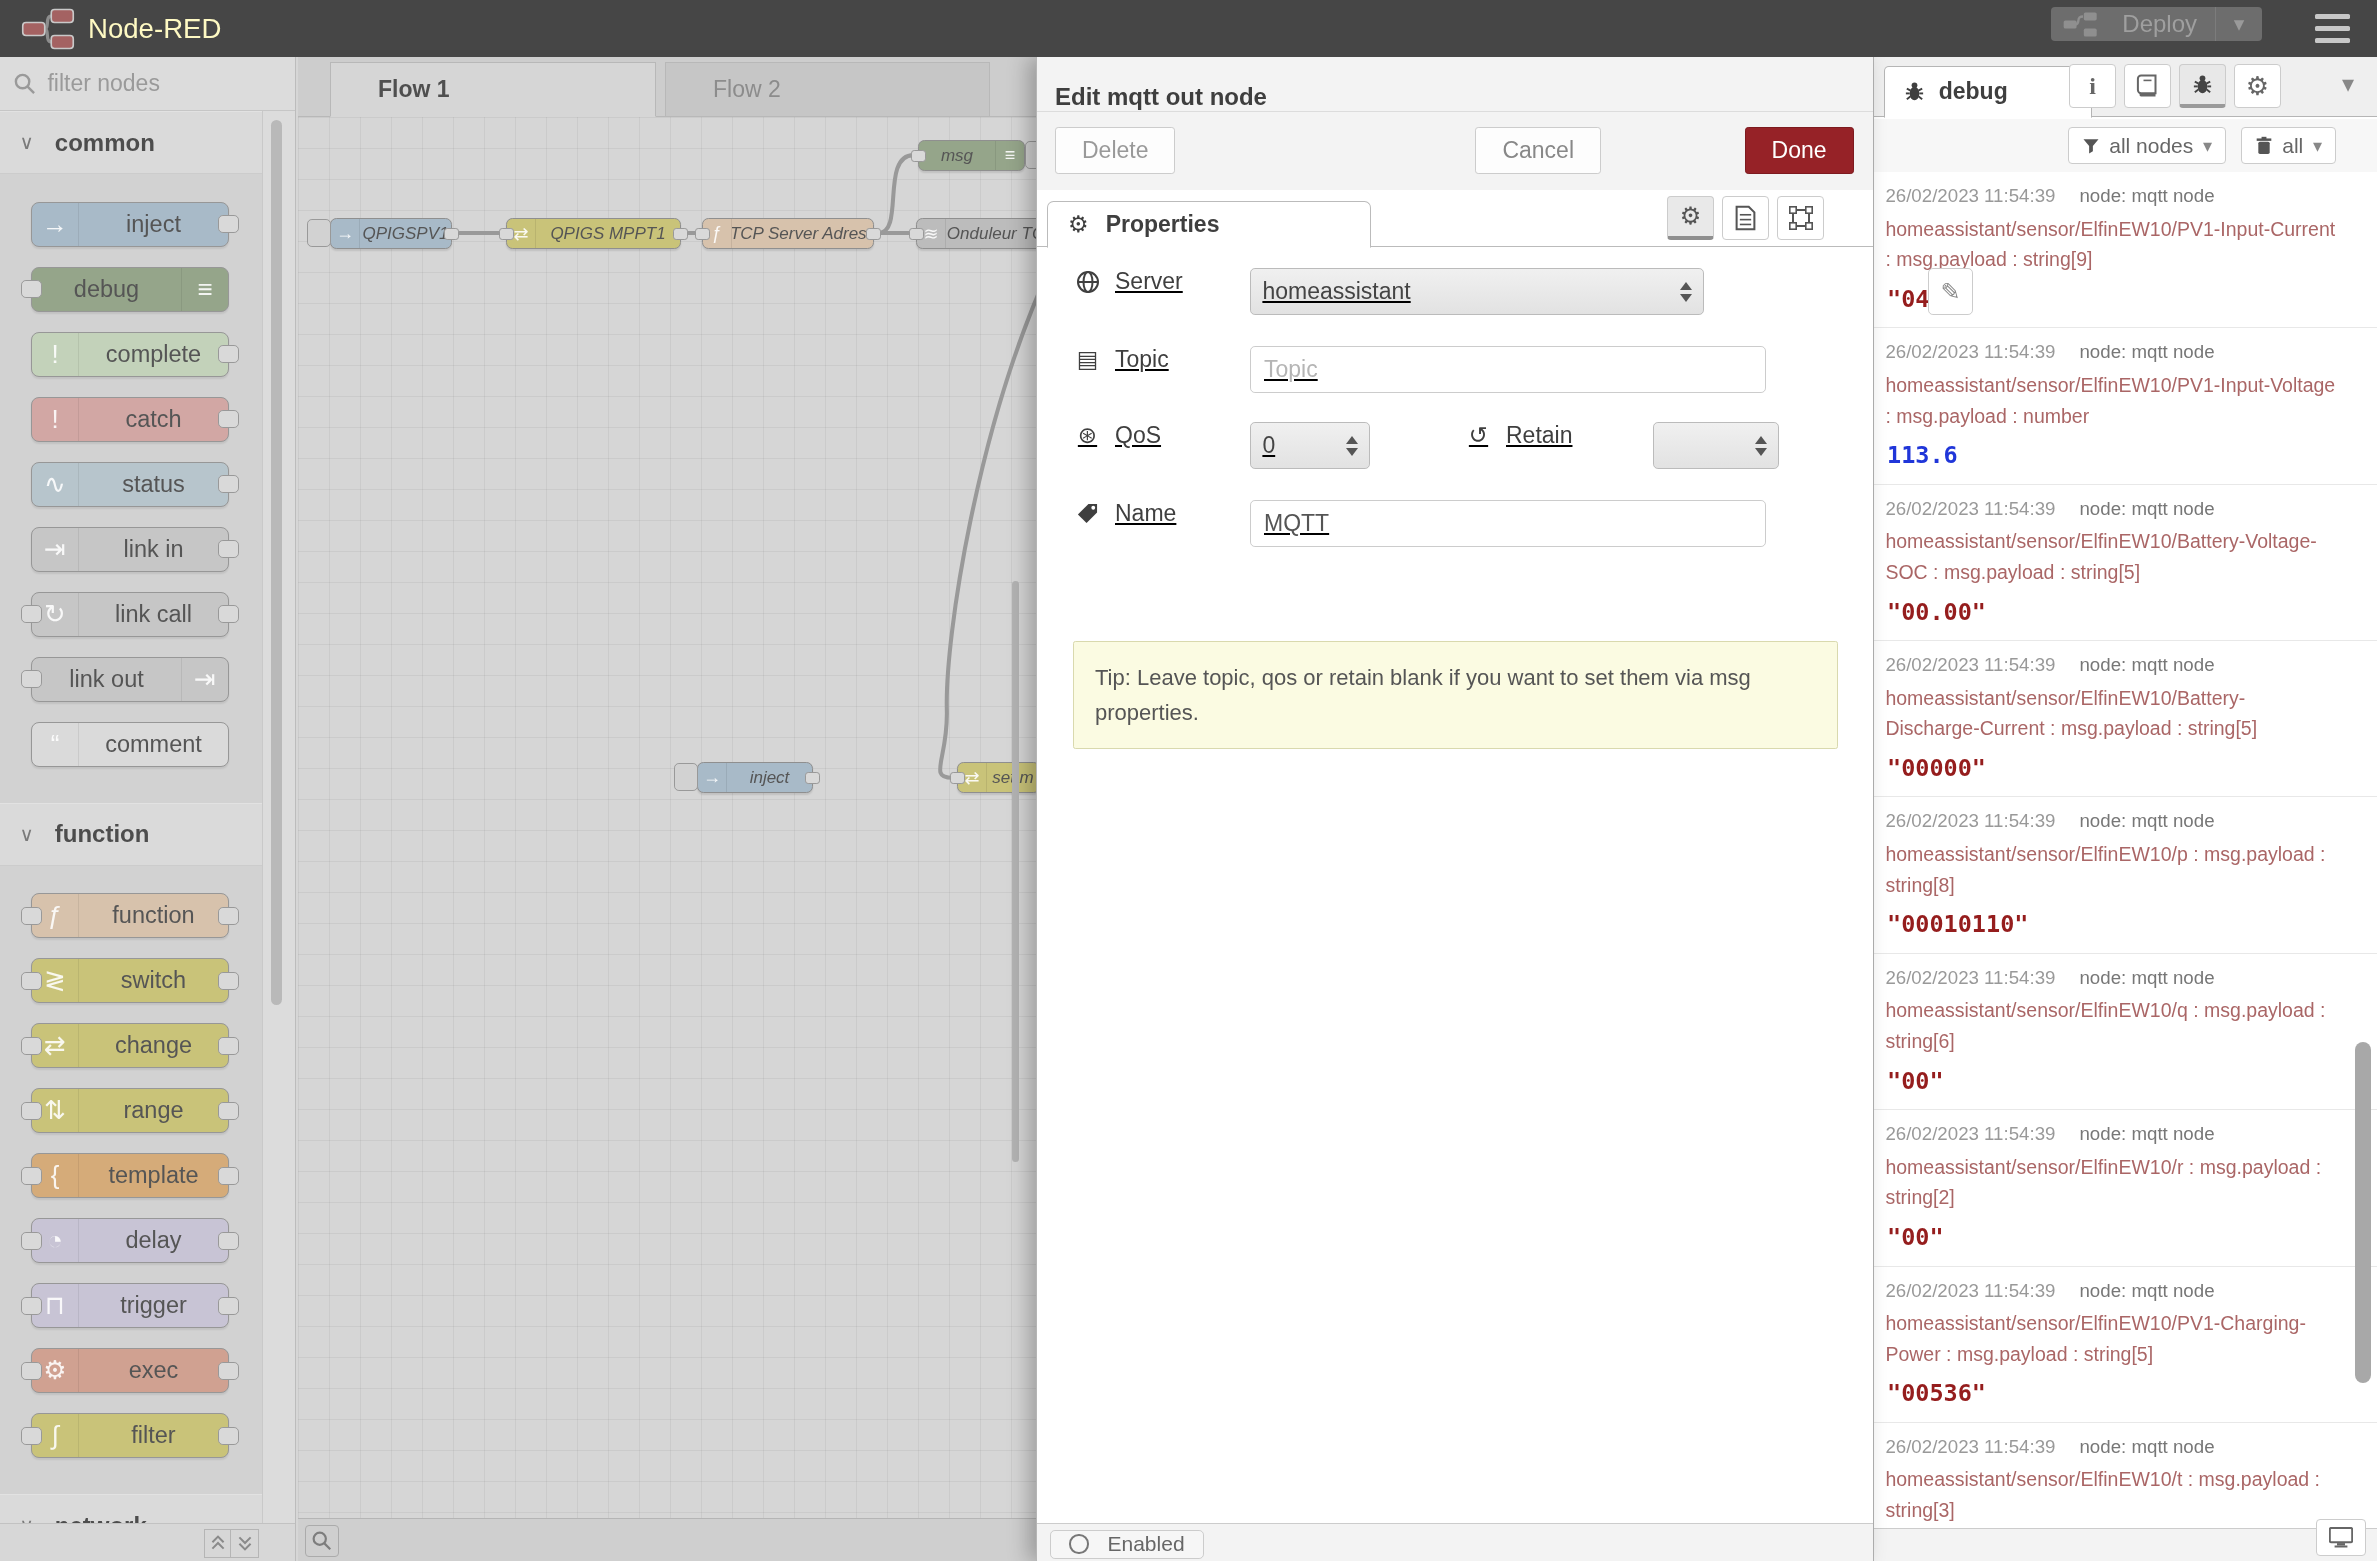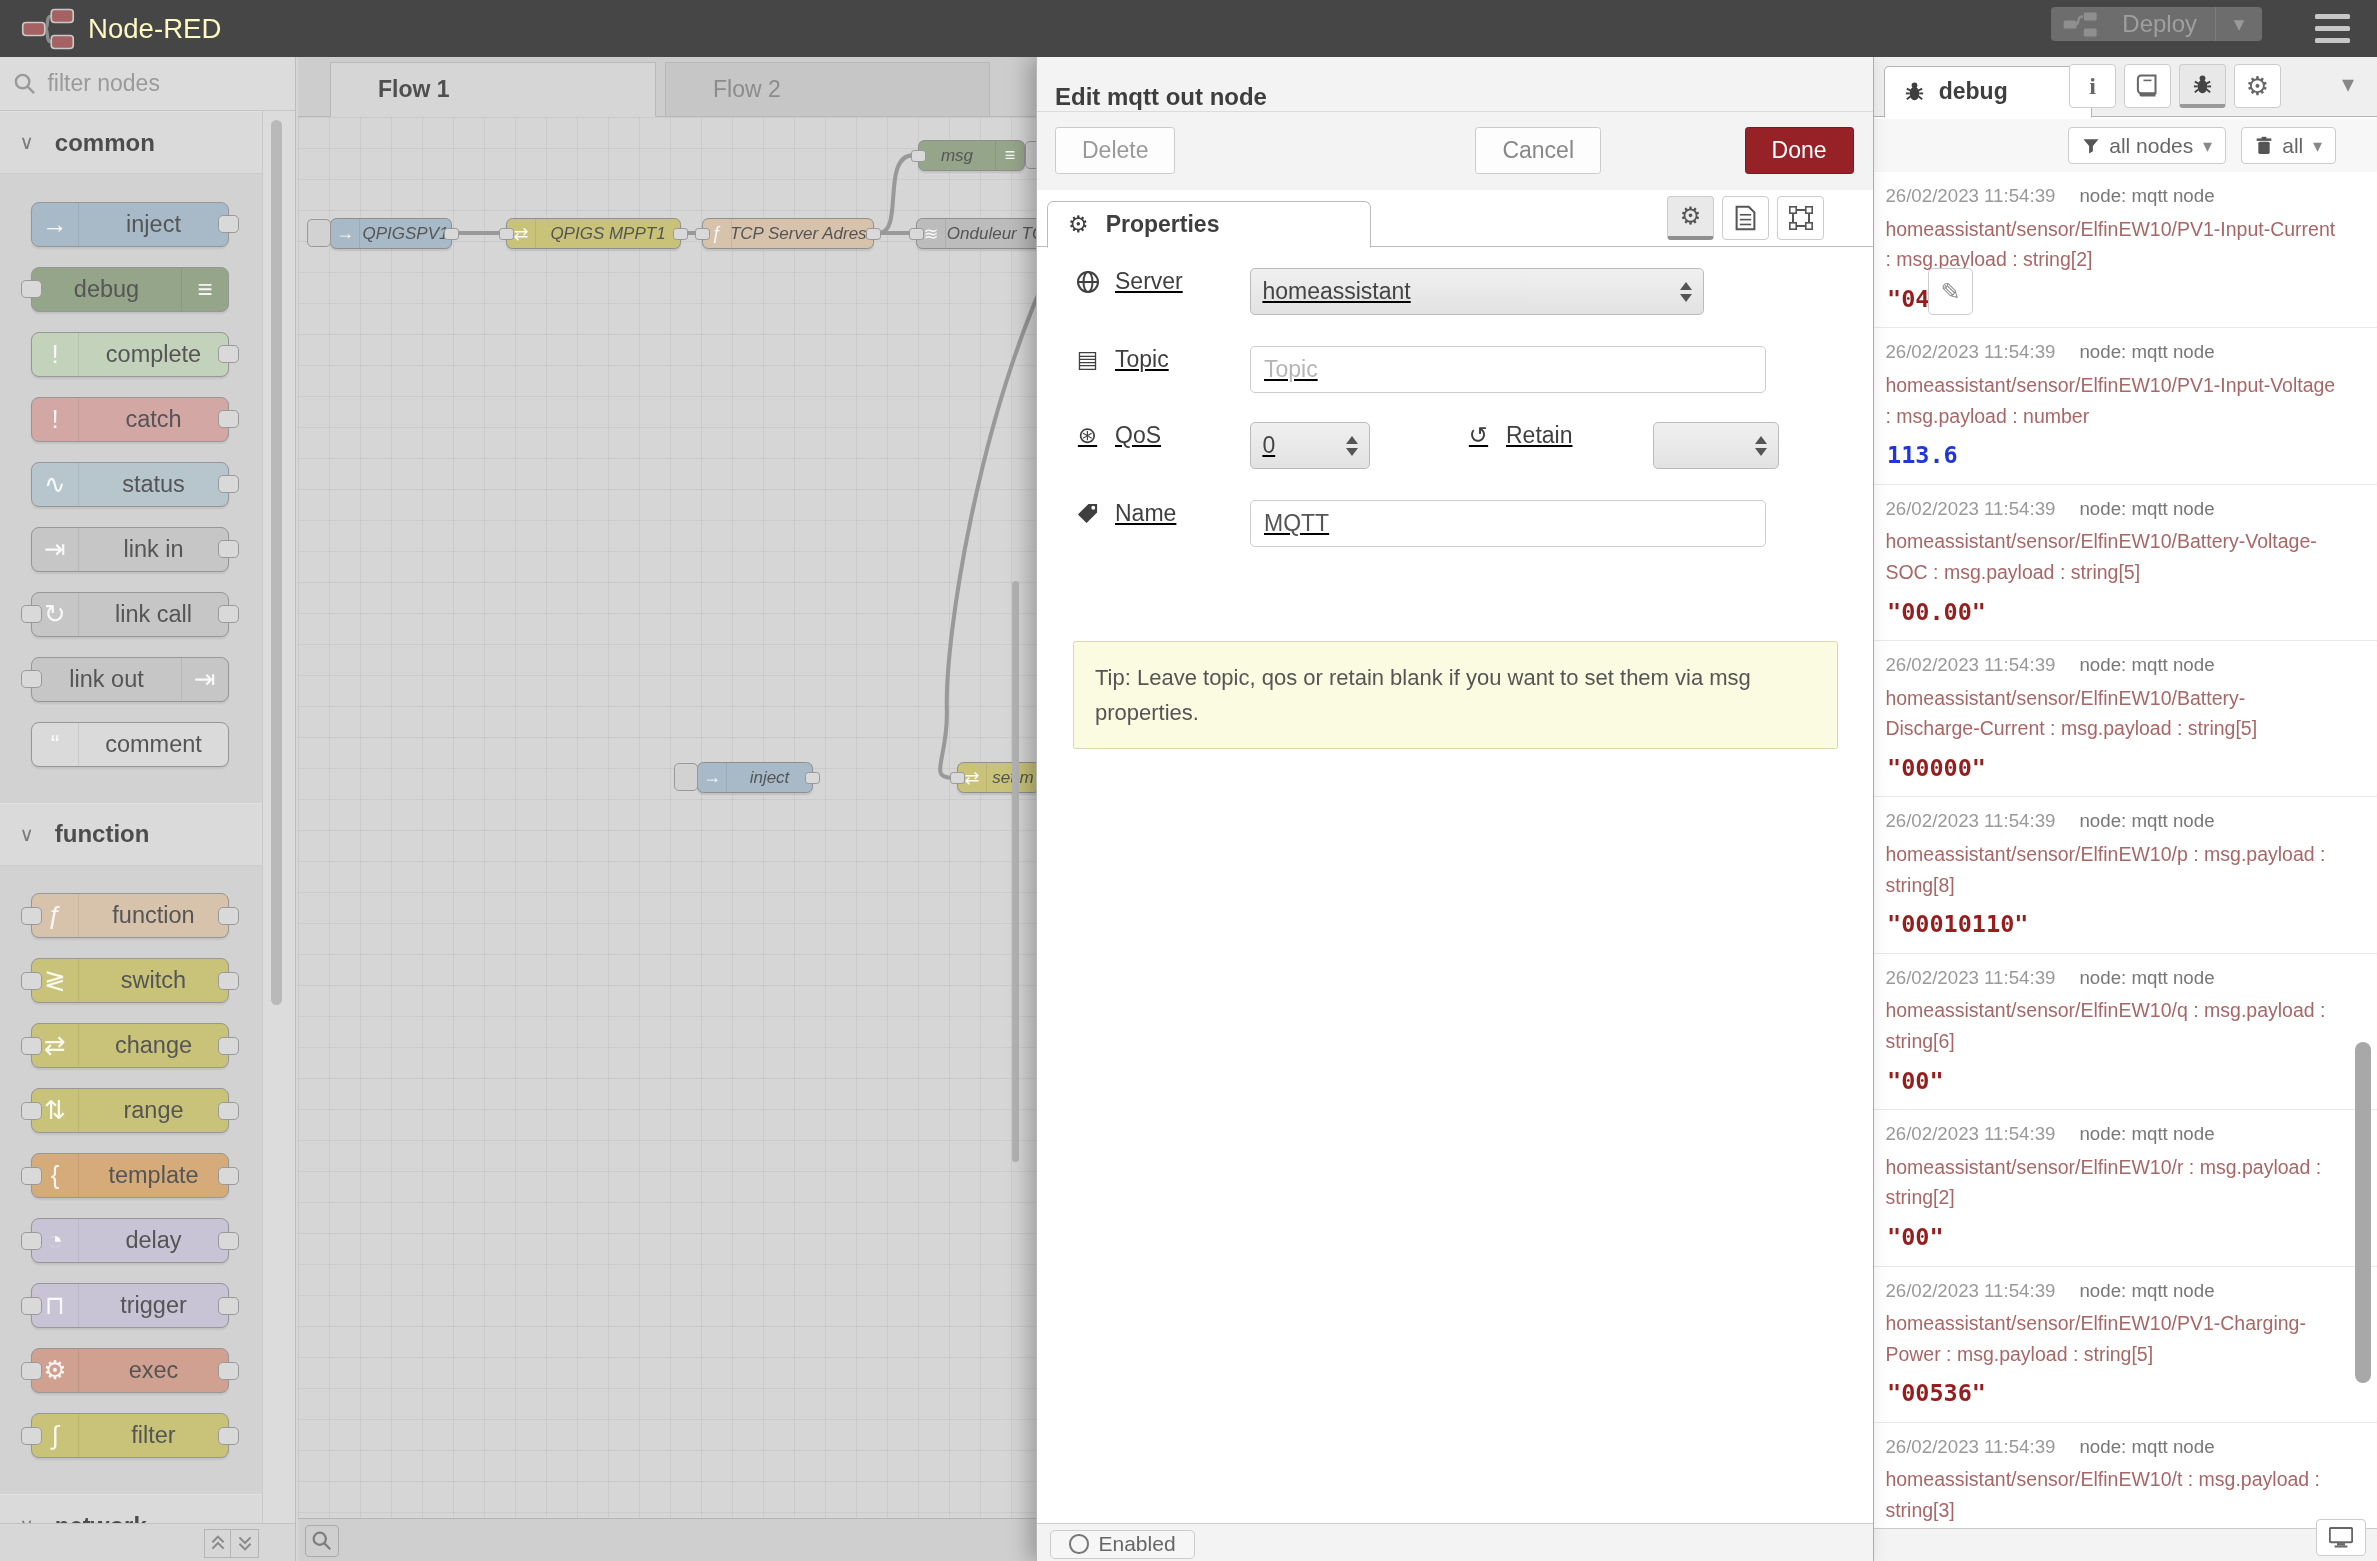--- a/index.html
+++ b/index.html
@@ -82,21 +82,21 @@
   .nr-input::placeholder { color:#b5b5b5; }
   .nr-select { height:47px; border:1.6px solid #bbb; border-radius:4.9px; background:linear-gradient(#f0f0f0,#e2e2e2); display:flex; align-items:center; font-size:23px; color:#444; padding:0 11.4px; position:relative; }
   .nr-select .sel-val { flex:1; }
   .spinner { display:flex; flex-direction:column; gap:4px; margin-left:8px; }
   .spinner i { width:0; height:0; border-left:6.5px solid transparent; border-right:6.5px solid transparent; }
   .spinner i.up { border-bottom:8px solid #555; }
   .spinner i.dn { border-top:8px solid #555; }
   #edit-server-btn { position:absolute; left:678px; top:0; width:45px; height:47px; border:1.6px solid #ccc; border-radius:4.9px; background:#fff; display:flex; align-items:center; justify-content:center; color:#888; font-size:24px; }
   #form-tip { position:absolute; left:36px; top:451px; width:765px; background:#fbfbe2; border:0.8px solid #d9d9ae; border-radius:2.4px; padding:18px 21px; font-size:22px; color:#555; line-height:1.6; }
   #dialog-footer { position:absolute; left:0; bottom:0; width:100%; height:39px; background:#f3f3f3; border-top:1.6px solid #ccc; }
-  #btn-enabled { position:absolute; left:13px; top:5.7px; height:29px; border:1.6px solid #ccc; border-radius:4.9px; background:#f6f6f6; display:flex; align-items:center; gap:10px; padding:0 18px; font-size:21px; color:#666; }
+  #btn-enabled { position:absolute; left:13px; top:5.7px; height:29px; border:1.6px solid #ccc; border-radius:4.9px; background:#f6f6f6; display:flex; align-items:center; gap:19px; padding:0 18px; font-size:21px; color:#666; }
   .toggle-circle { width:19.5px; height:19.5px; border:2.4px solid #777; border-radius:50%; }
 
   
   #sidebar { position:absolute; left:1873px; top:57px; width:504px; height:1505px; background:#fff; border-left:1.6px solid #b5b5b5; z-index:20; }
   #sb-tabrow { position:absolute; left:0; top:0; width:100%; height:60px; background:#efefef; border-bottom:1.6px solid #b5b5b5; }
   #tab-debug { position:absolute; left:9.7px; bottom:-1.6px; width:208px; height:52px; background:#fff; border:1.6px solid #b5b5b5; border-bottom:1.6px solid #fff; border-radius:4.9px 4.9px 0 0; display:flex; align-items:center; gap:13px; padding-left:18px; font-size:23px; font-weight:bold; color:#3f3f3f; }
   .sb-icon-btn { position:absolute; bottom:8px; width:47px; height:44px; border:1.6px solid #ccc; border-radius:4px; background:#fff; display:flex; align-items:center; justify-content:center; color:#666; }
   #sb-btn-info { right:261px; } #sb-btn-book { right:206px; }
   #sb-btn-bug { right:151px; background:#e8e8e8; border-bottom:4.9px solid #9a9a9a; }
   #sb-btn-gear { right:96px; }
@@ -543,21 +543,21 @@
             <rect x="2" y="3" width="18" height="3" fill="#555"></rect>
             <rect x="8" y="1" width="6" height="3" fill="#555"></rect>
         </svg>
         <span>all</span>
         <span class="mini-caret">▾</span>
       </div>
     </div>
     <div id="messages">
         <div class="dmsg">
           <div class="dmsg-meta"><span>26/02/2023 11:54:39</span><span class="src">node: mqtt node</span></div>
-          <div class="dmsg-prop">homeassistant/sensor/ElfinEW10/PV1-Input-Current : msg.payload : string[2]</div>
+          <div class="dmsg-prop">homeassistant/sensor/ElfinEW10/PV1-Input-Current : msg.payload : string[9]</div>
           <div class="dmsg-val string">"04.7"</div>
         </div>
         <div class="dmsg">
           <div class="dmsg-meta"><span>26/02/2023 11:54:39</span><span class="src">node: mqtt node</span></div>
           <div class="dmsg-prop">homeassistant/sensor/ElfinEW10/PV1-Input-Voltage : msg.payload : number</div>
           <div class="dmsg-val number">113.6</div>
         </div>
         <div class="dmsg">
           <div class="dmsg-meta"><span>26/02/2023 11:54:39</span><span class="src">node: mqtt node</span></div>
           <div class="dmsg-prop">homeassistant/sensor/ElfinEW10/Battery-Voltage-SOC : msg.payload : string[5]</div>

